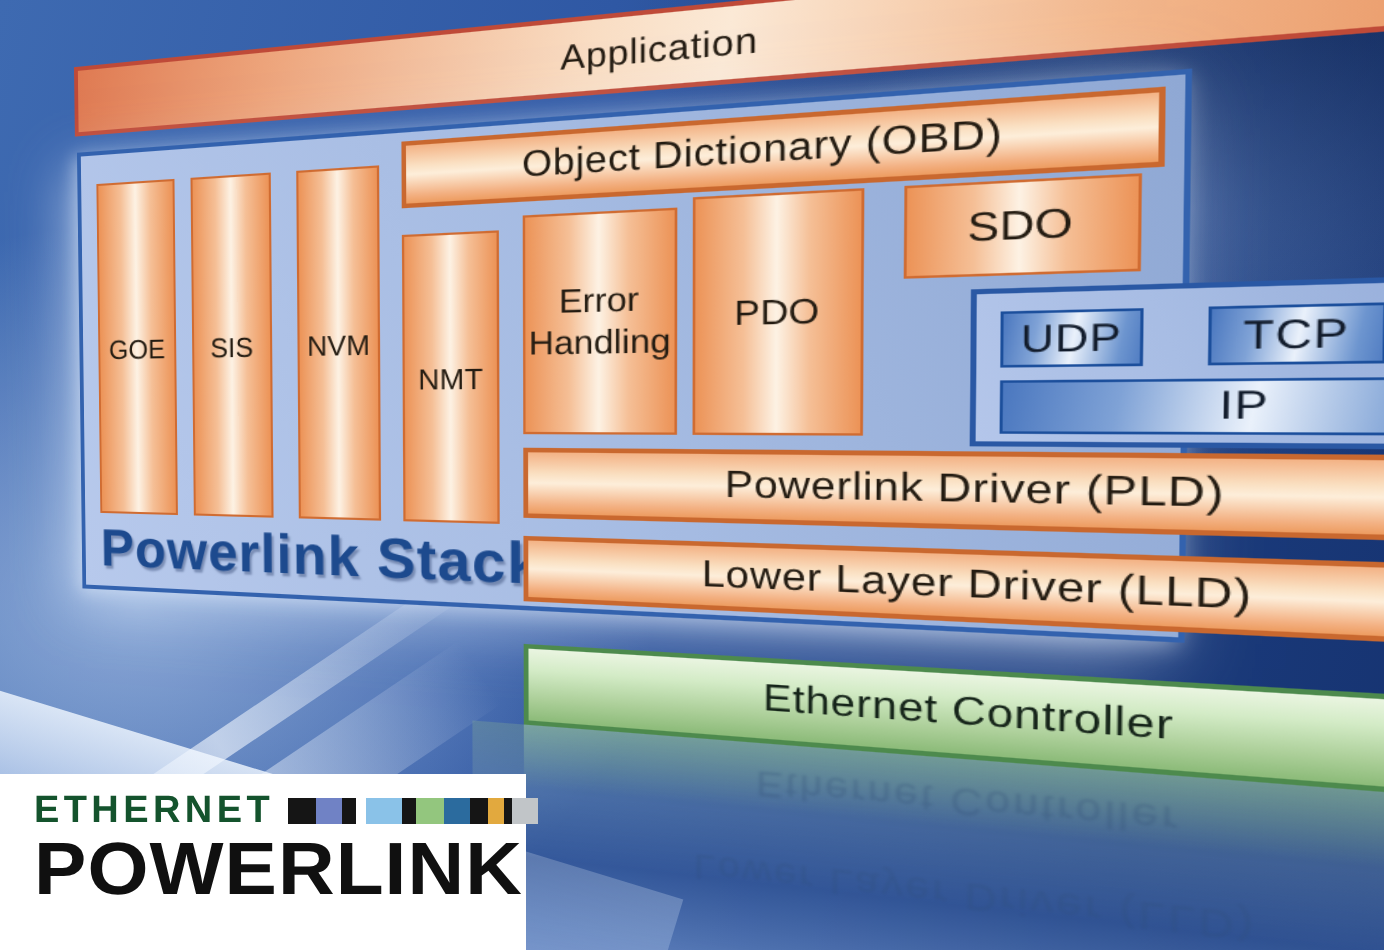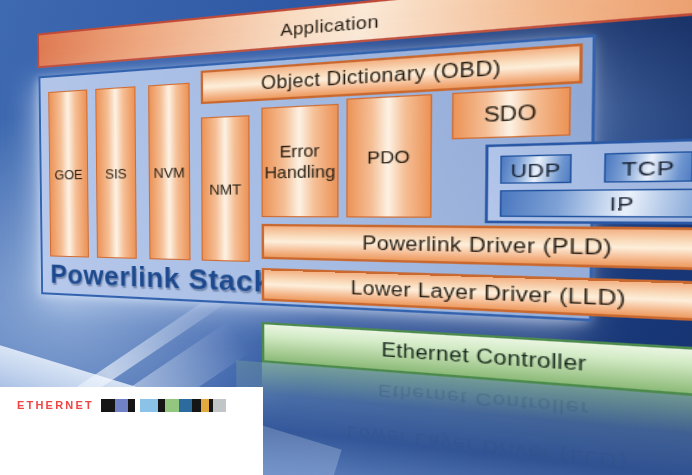--- a/index.html
+++ b/index.html
@@ -83,21 +83,21 @@
     background:linear-gradient(180deg, rgba(150,195,160,.55), rgba(130,165,185,0));}
   .refl{display:flex;align-items:center;justify-content:center;
     transform:scaleY(-1);color:#2f4c74;font-size:15px;letter-spacing:1px;
     opacity:.30;filter:blur(.6px);white-space:nowrap;}
   .refl-ec{left:222px;top:341px;width:330px;height:26px;}
   .refl-lld{left:222px;top:379px;width:330px;height:26px;opacity:.24;}
   
   .logo{position:absolute;left:0;bottom:0;width:263px;height:88px;background:#ffffff;
     z-index:5;padding:11px 0 0 17px;}
   .logo-row1{display:flex;align-items:center;height:15px;}
-  .logo-ethernet{font-size:11px;font-weight:600;letter-spacing:2.2px;color:#ef4444;line-height:1;}
+  .logo-ethernet{font-size:19px;font-weight:600;letter-spacing:2.2px;color:#14532d;line-height:1;}
   .logo-squares{display:flex;margin-left:7px;height:13.5px;}
   .logo-row2{margin-top:3px;}
   .logo-powerlink{display:inline-block;font-size:37px;font-weight:800;letter-spacing:.5px;
     color:#101010;line-height:1;transform:scaleX(1.06);transform-origin:0 50%;}
 </style>
 </head>
 <body>
 
 <div class="scene">
 
@@ -180,15 +180,18 @@
           <span style="display: inline-block; height: 13.5px; width: 18px; background: rgb(138, 194, 232);"></span>
           <span style="display: inline-block; height: 13.5px; width: 7px; background: rgb(21, 21, 21);"></span>
           <span style="display: inline-block; height: 13.5px; width: 14px; background: rgb(147, 198, 126);"></span>
           <span style="display: inline-block; height: 13.5px; width: 13px; background: rgb(43, 107, 158);"></span>
           <span style="display: inline-block; height: 13.5px; width: 9px; background: rgb(21, 21, 21);"></span>
           <span style="display: inline-block; height: 13.5px; width: 8px; background: rgb(226, 169, 62);"></span>
           <span style="display: inline-block; height: 13.5px; width: 4px; background: rgb(21, 21, 21);"></span>
           <span style="display: inline-block; height: 13.5px; width: 13px; background: rgb(193, 197, 200);"></span>
         </span>
     </div>
+    <div class="logo-row2">
+      <span class="logo-powerlink">POWERLINK</span>
+    </div>
   </div>
 
 </div>
 
 </body></html>

